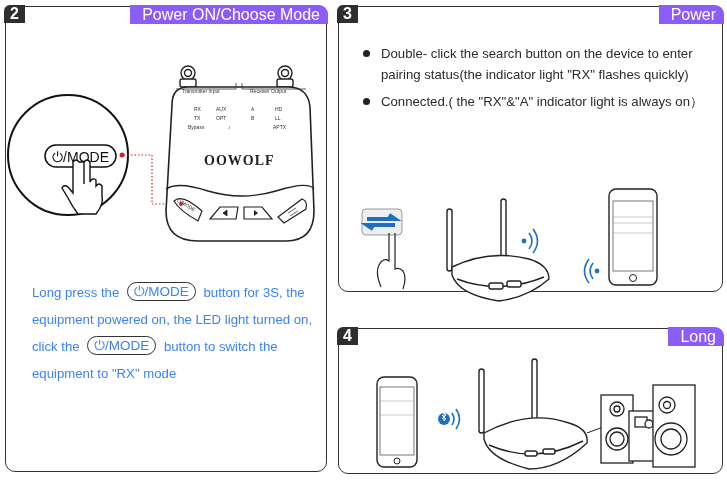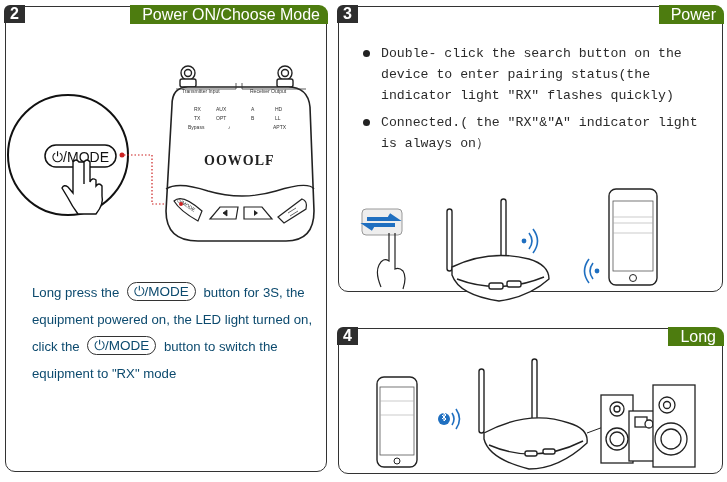--- a/index.html
+++ b/index.html
@@ -2,25 +2,25 @@
 <html><head>
 <meta charset="utf-8">
 <style>
   html,body{margin:0;padding:0;background:#fff;}
   body{width:727px;height:482px;position:relative;overflow:hidden;font-family:"Liberation Sans",sans-serif;color:#222;}
   .panel{position:absolute;border:1.5px solid #333;border-radius:10px;background:#fff;box-sizing:border-box;}
   .p2{left:5px;top:6px;width:322px;height:466px;}
   .p3{left:338px;top:6px;width:385px;height:286px;}
   .p4{left:338px;top:328px;width:385px;height:146px;}
   .num{position:absolute;left:-2px;top:-2px;background:#2e2e2e;color:#fff;font-weight:bold;font-size:16px;line-height:18px;padding:0 6px 0 6px;border-radius:6px 0 0 0;}
-  .hdr{position:absolute;right:-2px;top:-2px;background:#4d7c0f;color:#fff;font-size:16px;line-height:19px;padding:0 8px 0 12px;border-radius:0 9px 0 0;}
+  .hdr{position:absolute;right:-2px;top:-2px;background:#8b5cf6;color:#fff;font-size:16px;line-height:19px;padding:0 8px 0 12px;border-radius:0 9px 0 0;}
   ul.steps{position:absolute;left:22px;top:36px;margin:0;padding:0;list-style:none;width:360px;font-size:13.2px;line-height:21px;color:#2b2b2b;}
-  ul.steps li{position:relative;padding-left:20px;margin-bottom:6px;font-family:Liberation Mono, monospace;}
+  ul.steps li{position:relative;padding-left:20px;margin-bottom:6px;}
   ul.steps li::before{content:"";position:absolute;left:2px;top:7px;width:7px;height:7px;border-radius:50%;background:#222;}
-  .para{position:absolute;left:26px;top:272px;width:290px;font-size:13.2px;line-height:27px;color:#0c4a6e;}
+  .para{position:absolute;left:26px;top:272px;width:290px;font-size:13.2px;line-height:27px;color:#3b82f6;}
   .pill{display:inline-block;border:1.5px solid #333;border-radius:11px;padding:0 6px;line-height:17px;font-size:13.5px;margin:0 4px;vertical-align:1px;}
   svg{position:absolute;overflow:visible;}
   .small{font-size:5px;fill:#333;font-family:"Liberation Sans",sans-serif;}
 </style>
 </head>
 <body>
 
 <div class="panel p2">
   <div class="num">2</div>
   <div class="hdr">Power ON/Choose Mode</div>

